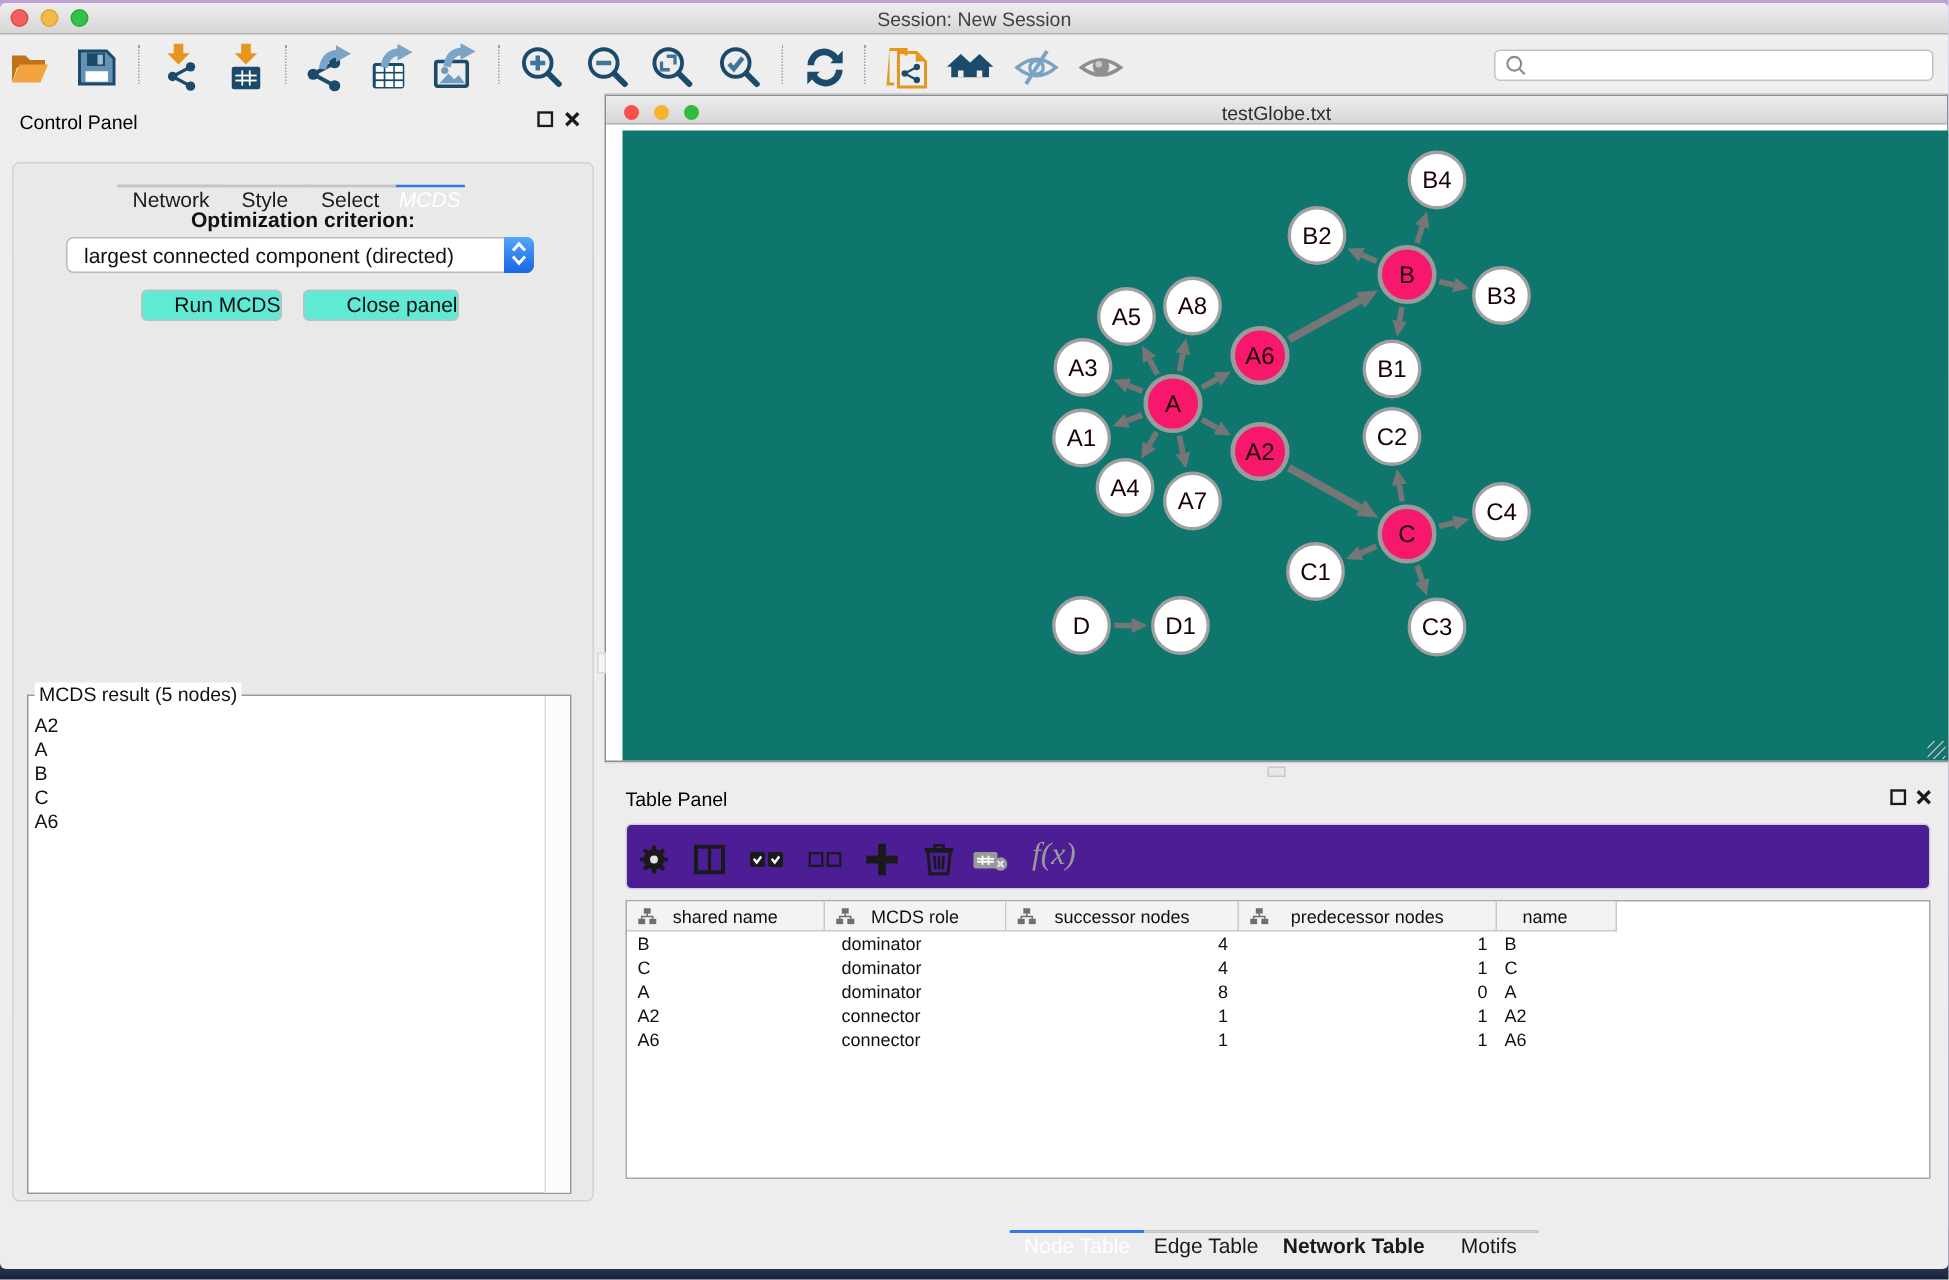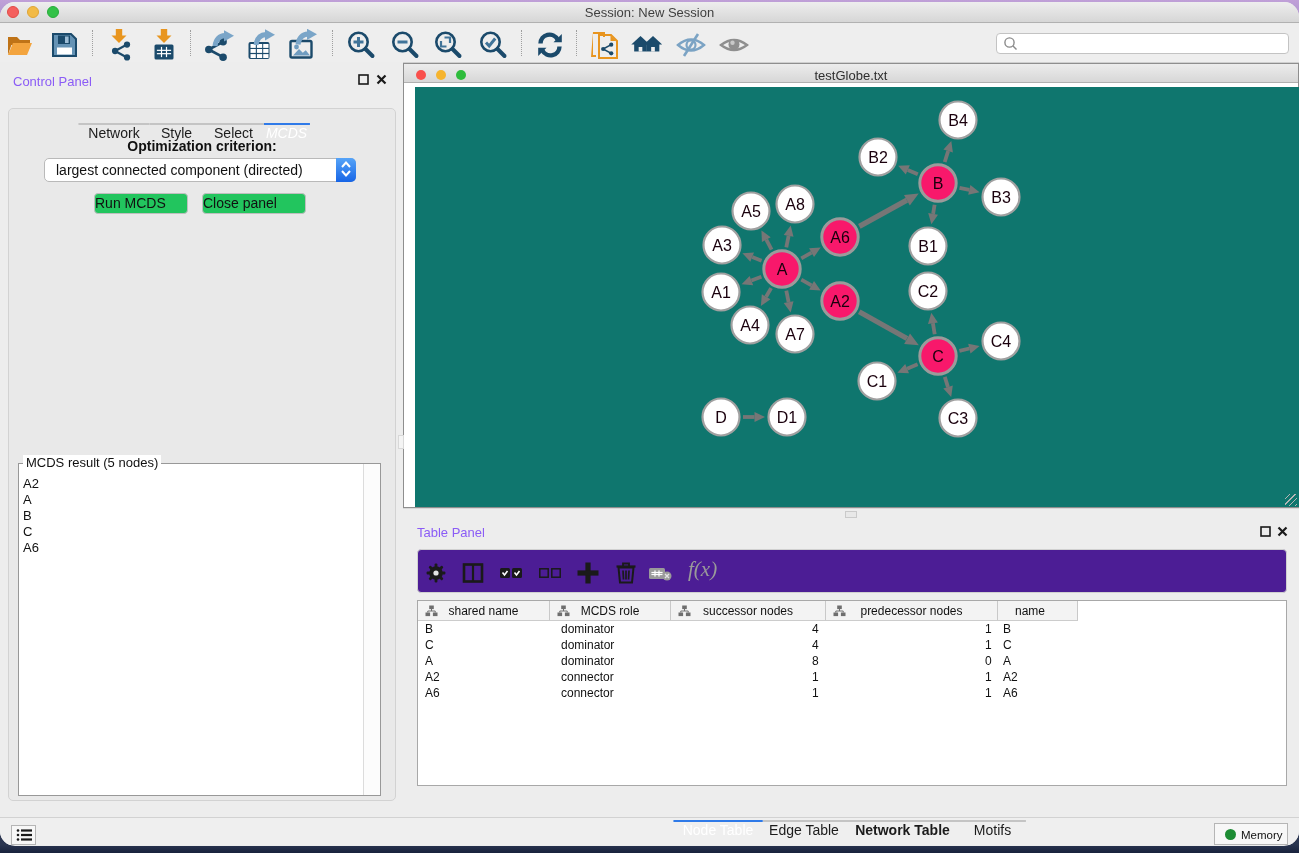--- a/index.html
+++ b/index.html
@@ -1,61 +1,61 @@
 <!DOCTYPE html>
 <html><head>
 <meta charset="utf-8">
 <style>
 * { margin:0; padding:0; box-sizing:border-box; }
 html,body { width:1299px; height:853px; overflow:hidden; }
 body { font-family:"Liberation Sans", sans-serif; position:relative;
   background:linear-gradient(#c0a0d8 0%, #b79bd3 1%, #2a3550 99%, #18223c 100%); }
 .app { position:absolute; left:0; top:2px; width:1299px; height:844px;
-  background:#ededed; border-radius:15px; overflow:hidden; }
+  background:#ededed; border-radius:4px; overflow:hidden; }
 
 .titlebar { position:absolute; left:0; top:0; width:100%; height:21px;
   background:linear-gradient(#eeeeee,#d6d6d6); border-bottom:1px solid #b1b1b1; }
 .tl { position:absolute; top:4px; width:12px; height:12px; border-radius:50%; }
 .tl.r { left:7px;  background:#f4605e; border:0.5px solid #e04b47; }
 .tl.y { left:27px; background:#f2ba46; border:0.5px solid #dfa435; }
 .tl.g { left:47px; background:#33c148; border:0.5px solid #28ab3a; }
 .title { position:absolute; top:3px; left:0; width:100%; text-align:center;
   font-size:13px; color:#3f3f3f; }
 
 .toolbar { position:absolute; left:0; top:22px; width:100%; height:39px;
   background:#eeeeee; border-bottom:1px solid #cfcfcf; }
 .tbi { position:absolute; top:3px; }
 .tbsep { position:absolute; top:6px; height:26px; width:0;
   border-left:1px dotted #9f9f9f; }
 .search { position:absolute; left:996px; top:9px; width:293px; height:21px;
   background:#ffffff; border:1px solid #c3c3c3; border-radius:4px; }
 
 .cpanel { position:absolute; left:0; top:60px; width:403px; height:755px;
   background:#ededed; }
-.ptitle { position:absolute; font-size:13px; color:#8b5cf6; }
+.ptitle { position:absolute; font-size:13px; color:#000000; }
 .seg { position:absolute; display:flex; height:20px; font-size:14px; z-index:3; }
 .seg > div { background:#ffffff; border:1px solid #c4c4c4; border-left:none;
   color:#1b1b1b; text-align:center; line-height:18px;margin-top:26px; }
 .seg > div:first-child { border-left:1px solid #c4c4c4;
   border-radius:4px 0 0 4px; }
 .seg > div:last-child { border-radius:0 4px 4px 0; }
 .seg > div.sel { background:linear-gradient(#53a2f8,#1868e8);
   border-color:#2f7ae8; color:#ffffff; }
 .inpanel { position:absolute; left:8px; top:46px; width:388px; height:693px;
   background:#e9e9e9; border:1px solid #d2d2d2; border-radius:5px; }
 .optlabel { position:absolute; left:0; top:29px; width:100%; text-align:center;
   font-size:14px; color:#111;font-weight:bold; }
 .dropdown { position:absolute; left:35px; top:49px; width:312px; height:24px;
   background:#ffffff; border:1px solid #b9b9b9; border-radius:5px;
   font-size:14px; color:#111; line-height:22px; padding-left:11px; }
 .dd-step { position:absolute; right:-1px; top:-1px; width:20px; height:24px;
   background:linear-gradient(#56a4f8,#1765e6); border-radius:0 5px 5px 0; }
-.btn { position:absolute; height:21px; background:#22c55e;
+.btn { position:absolute; height:21px; background:#5eead4;
   border:1px solid #bfbfbf; border-radius:4px; font-size:14px; color:#111;
-  text-align:left; line-height:19px; }
+  text-align:right; line-height:19px; }
 .mcdsbox { position:absolute; left:9px; top:354px; width:363px; height:333px;
   background:#ffffff; border:1px solid #989898; }
 .mcdsbox .lbl { position:absolute; left:4px; top:-9px; background:#ffffff;
   padding:0 3px; font-size:13px; color:#111; }
 .mcdsbox .items { position:absolute; left:4px; top:12px; font-size:13px;
   color:#111; line-height:16px; }
 .mcdsbox .sbar { position:absolute; right:0; top:0; width:17px; height:100%;
   background:#fcfcfc; border-left:1px solid #dcdcdc; }
 
 .netwin { position:absolute; left:403px; top:61px; width:896px; height:445px;
@@ -503,29 +503,13 @@
       </div>
     </div>
     <div class="seg" style="left:270px; top:285px;">
       <div class="sel" style="width:90px;">Node Table</div>
       <div style="width:83px;">Edge Table</div>
       <div style="width:114px;font-weight:bold;">Network Table</div>
       <div style="width:66px;">Motifs</div>
     </div>
   </div>
 
-  <div class="statusbar">
-    <div class="sbtn" style="left:11px; top:7px; width:25px; height:20px;">
-        <svg width="16" height="14" viewBox="0 0 16 14" style="position:absolute;left:4px;top:2px">
-          <circle cx="2" cy="2.5" r="1.3" fill="#1a1a1a"></circle>
-          <rect x="5" y="1.4" width="11" height="2.2" fill="#1a1a1a"></rect>
-          <circle cx="2" cy="7" r="1.3" fill="#1a1a1a"></circle>
-          <rect x="5" y="5.9" width="11" height="2.2" fill="#1a1a1a"></rect>
-          <circle cx="2" cy="11.5" r="1.3" fill="#1a1a1a"></circle>
-          <rect x="5" y="10.4" width="11" height="2.2" fill="#1a1a1a"></rect>
-        </svg>
-      </div>
-    <div class="sbtn" style="left:1214px; top:5px; width:74px; height:22px;">
-      <span style="position:absolute;left:10px;top:5px;width:11px;height:11px;border-radius:50%;background:#1d8c34;"></span>
-      <span style="position:absolute;left:26px;top:5px;font-size:11.5px;color:#111;">Memory</span>
-    </div>
-  </div>
 </div>
 
 </body></html>

